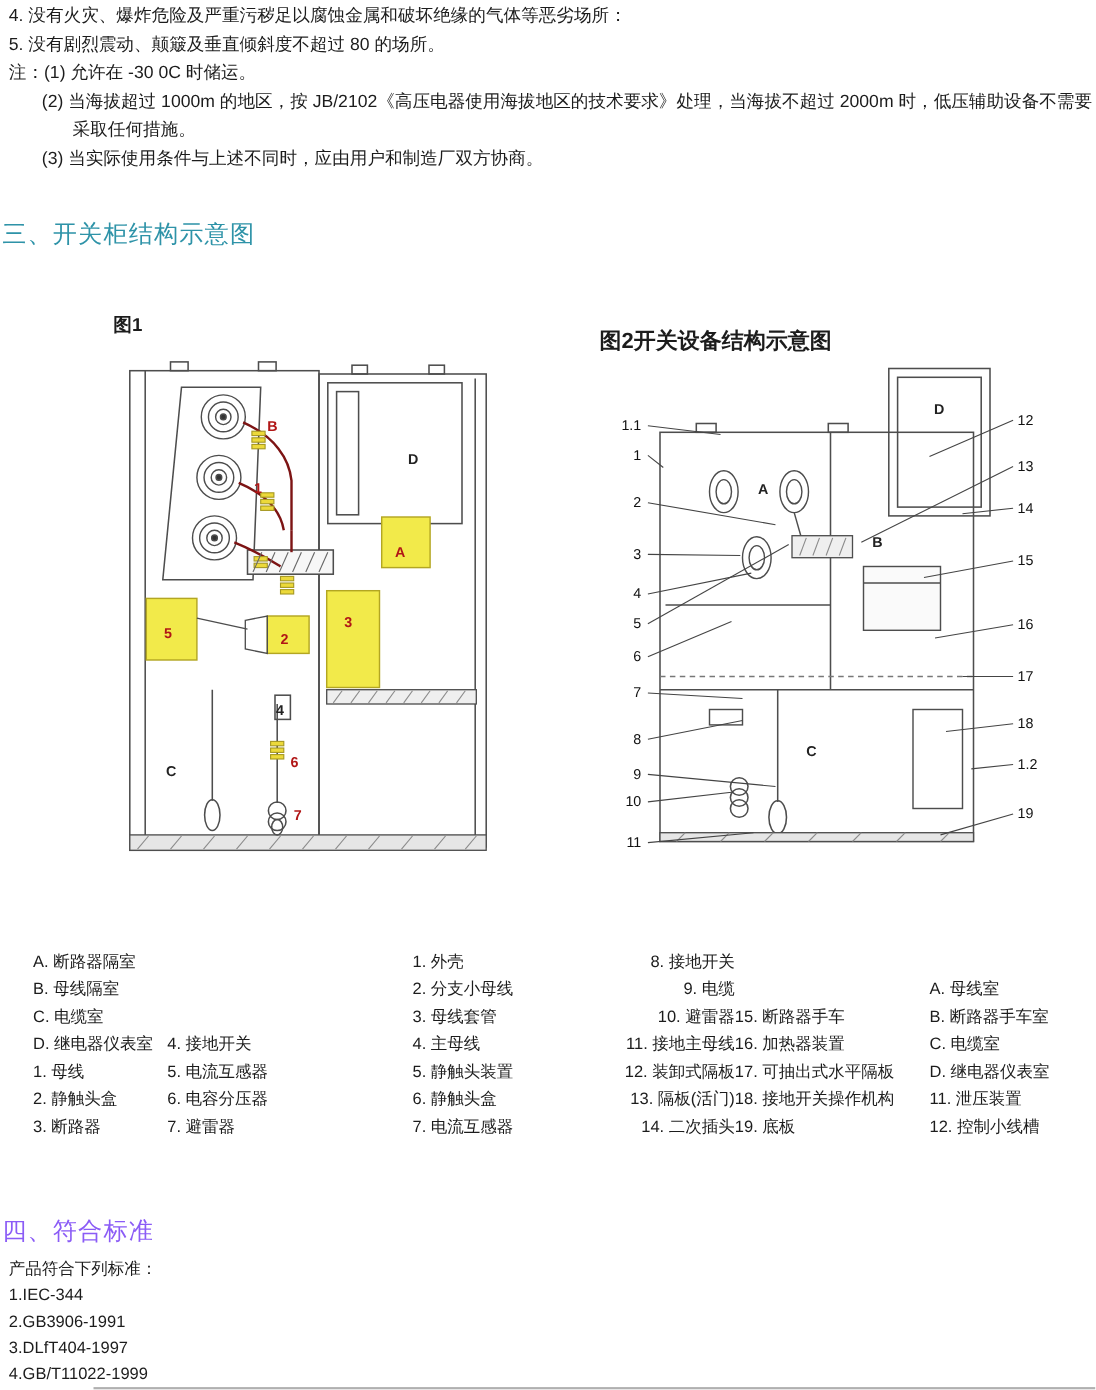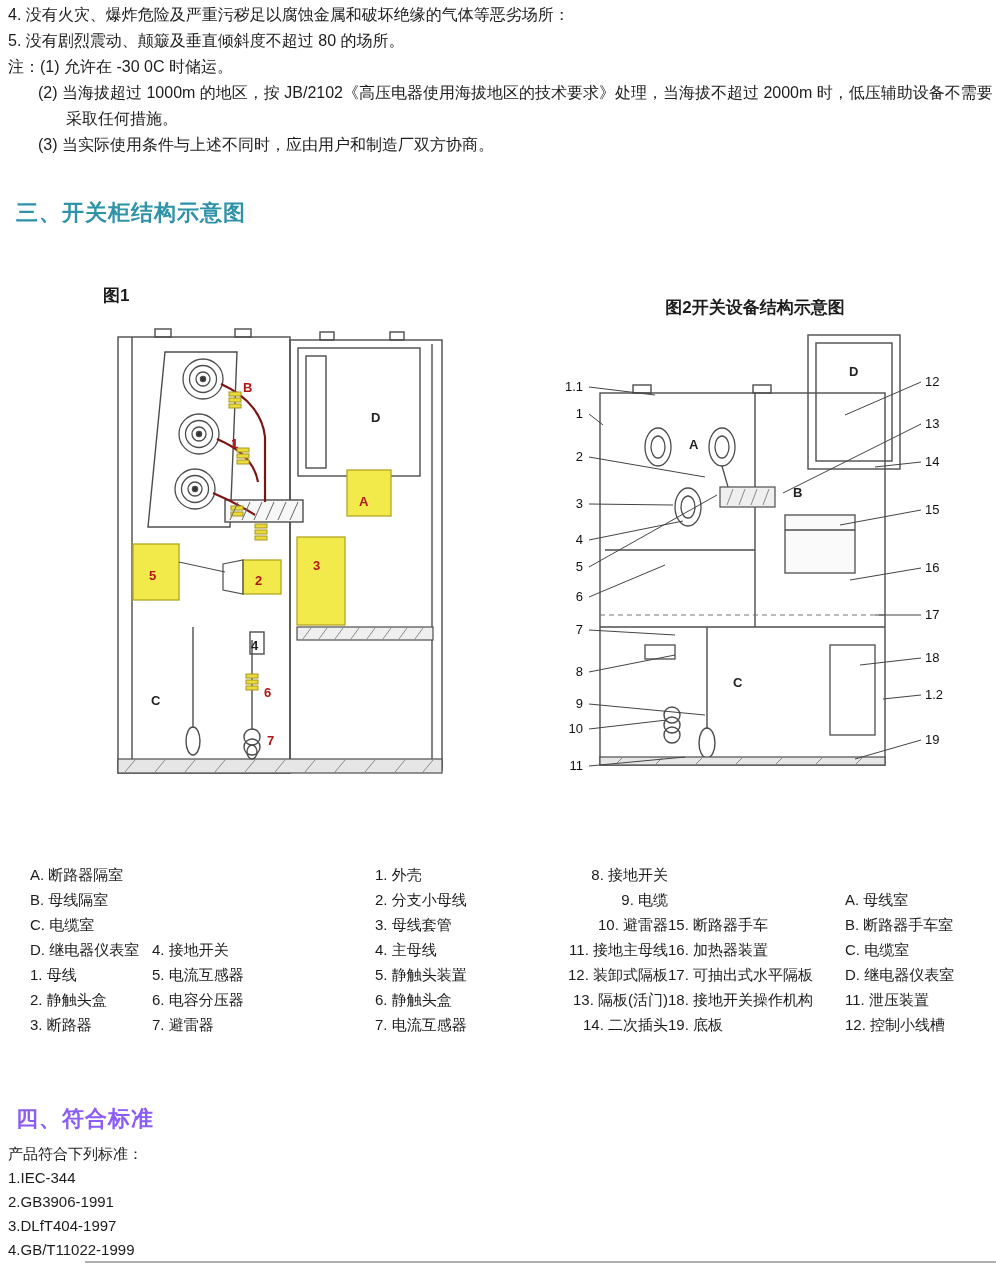--- a/index.html
+++ b/index.html
@@ -5,25 +5,25 @@
   * { margin:0; padding:0; box-sizing:border-box; }
   html,body { background:#ffffff; }
   .page {
     position:relative; width:996px; height:1264px; background:#ffffff;
     font-family:"Liberation Sans","DejaVu Sans",sans-serif; color:#1c1c1c;
     overflow:hidden;
   }
   .intro { position:absolute; left:8px; top:2px; right:0; font-size:16px; line-height:26px; }
   .ind1 { padding-left:30px; }
   .ind2 { padding-left:58px; }
-  .sec-heading { position:absolute; left:16px; font-size:22px; font-weight:bold; letter-spacing:1px; }
+  .sec-heading { position:absolute; left:2px; font-size:22px; font-weight:normal; letter-spacing:1px; }
   .sec3 { top:198px; color:#2e93a8; }
   .sec4 { top:1104px; color:#8b5cf6; }
   .fig1-cap { position:absolute; left:103px; top:284px; font-size:17px; font-weight:bold; }
-  .fig2-cap { position:absolute; left:545px; top:296px; width:420px; text-align:center; font-size:17px; font-weight:bold; }
+  .fig2-cap { position:absolute; left:545px; top:296px; width:420px; text-align:left; font-size:20px; font-weight:bold; }
   .fig1 { position:absolute; left:85px; top:322px; width:380px; height:465px; }
   .fig2 { position:absolute; left:545px; top:325px; width:420px; height:465px; }
   svg text { font-family:"Liberation Sans","DejaVu Sans",sans-serif; }
   .callout { font-size:13px; fill:#111; }
   .red-label { font-size:13px; font-weight:bold; fill:#b11616; }
   .blk-label { font-size:13px; font-weight:bold; fill:#222; }
   .lg { position:absolute; font-size:15px; line-height:25px; white-space:nowrap; }
   .g1 { left:30px;  top:862px; }
   .g2 { left:375px; top:862px; }
   .g3 { left:530px; top:862px; }

